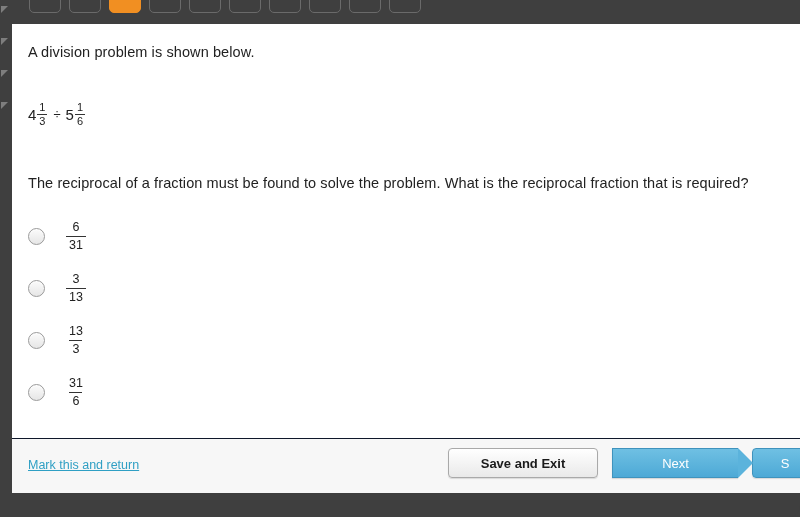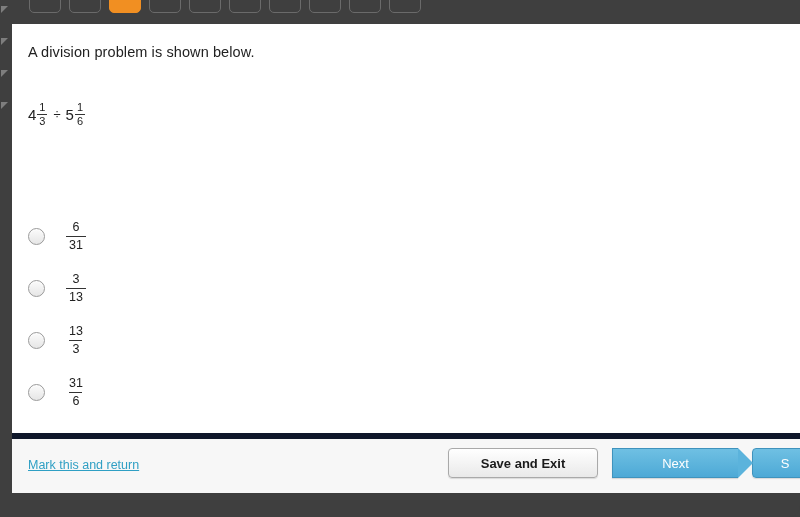--- a/index.html
+++ b/index.html
@@ -190,21 +190,21 @@
   }
 
   
   .footer {
     position: absolute;
     left: 0;
     bottom: 0;
     width: 788px;
     height: 54px;
     background: #f7f7f7;
-    border-top: 6px solid #0f172a;
+    border-top: 1px solid #0f172a;
   }
   .mark-link {
     position: absolute;
     left: 16px;
     top: 19px;
     font-size: 12.5px;
     color: #2f9fc4;
     text-decoration: underline;
     cursor: pointer;
   }
@@ -320,20 +320,21 @@
           <span class="den">3</span>
         </span>
         <span class="op">÷</span>
         <span class="whole">5</span>
         <span class="frac">
           <span class="num">1</span>
           <span class="den">6</span>
         </span>
       </div>
 
+      <div class="q-prompt">The reciprocal of a fraction must be found to solve the problem. What is the reciprocal fraction that is required?</div>
 
       <div class="choices">
           <div class="choice">
             <span class="radio"></span>
             <span class="choice-frac">
               <span class="num">6</span>
               <span class="den">31</span>
             </span>
           </div>
           <div class="choice">

